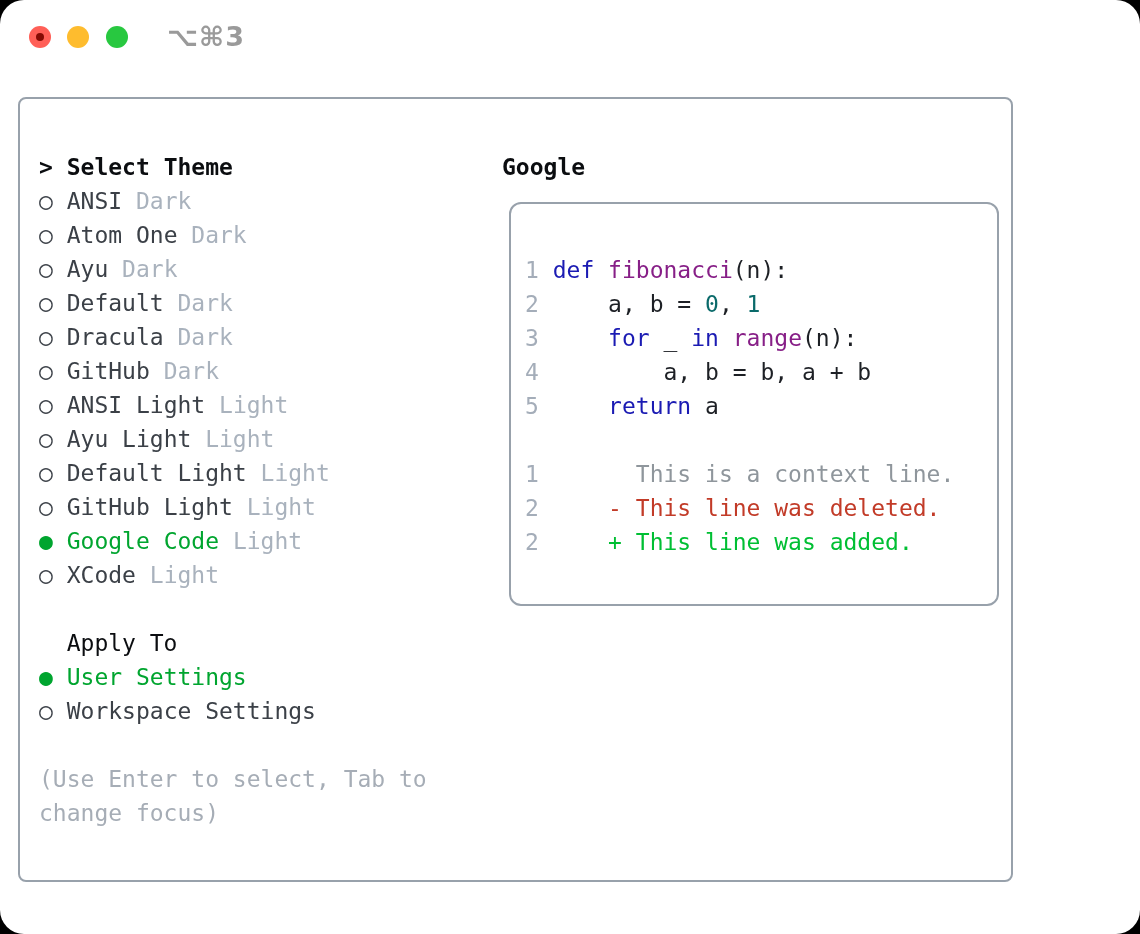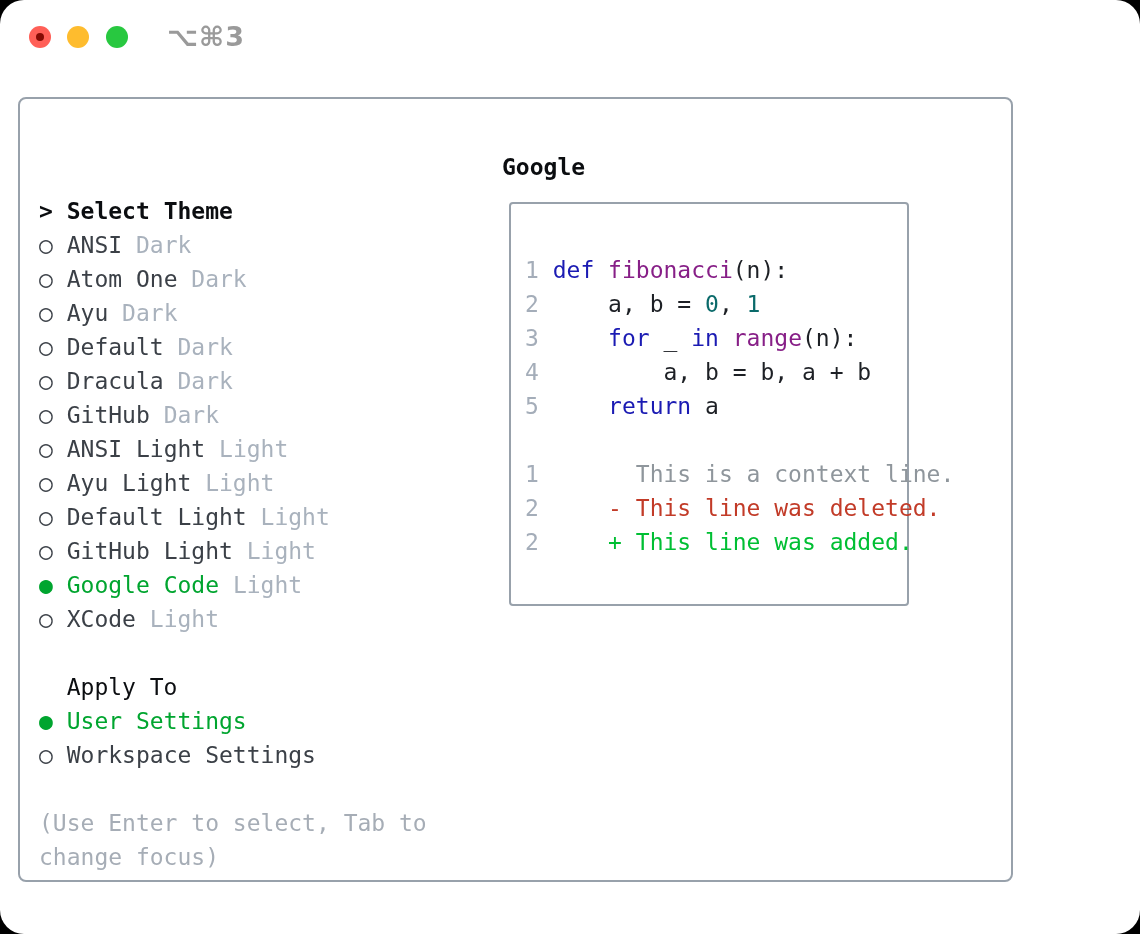--- a/index.html
+++ b/index.html
@@ -26,37 +26,37 @@
     font-family:"DejaVu Sans","Liberation Sans",sans-serif;
     font-size:27px;font-weight:600;color:var(--shortcut);letter-spacing:1px;
   }
   
   .panel{
     position:absolute;left:18px;top:97px;width:995px;height:785px;
     border:2px solid var(--border);border-radius:8px;box-sizing:border-box;background:#fff;
   }
   .list{
     position:absolute;left:19px;top:51px;
-    font-size:23px;line-height:34px;white-space:pre;color:var(--text-dark);margin-top:44px;
+    font-size:23px;line-height:34px;white-space:pre;color:var(--text-dark);
   }
   .row{height:34px}
   .title-row{font-weight:bold;color:var(--heading)}
   .section-title{color:var(--heading)}
   .variant{color:var(--muted)}
   .glyph{color:var(--circle)}
   .green{color:var(--accent-green)}
   .hint{color:var(--hint)}
   
   .preview-title{
     position:absolute;left:482px;top:51px;height:34px;line-height:34px;
     font-size:23px;font-weight:bold;color:var(--heading);white-space:pre;
   }
   .preview-box{
-    position:absolute;left:489px;top:103px;width:400px;height:404px;
-    border:2px solid var(--border);border-radius:4px;box-sizing:border-box;background:#fff;
+    position:absolute;left:489px;top:103px;width:490px;height:404px;
+    border:2px solid var(--border);border-radius:12px;box-sizing:border-box;background:#fff;
   }
   .code{
     position:absolute;left:14px;top:49px;
     font-size:23px;line-height:34px;white-space:pre;
   }
   .code-line{height:34px}
   .num{color:var(--lineno)}
   .pln{color:var(--code-plain)}
   .kwd{color:var(--kwd)}
   .fun{color:var(--fun)}

